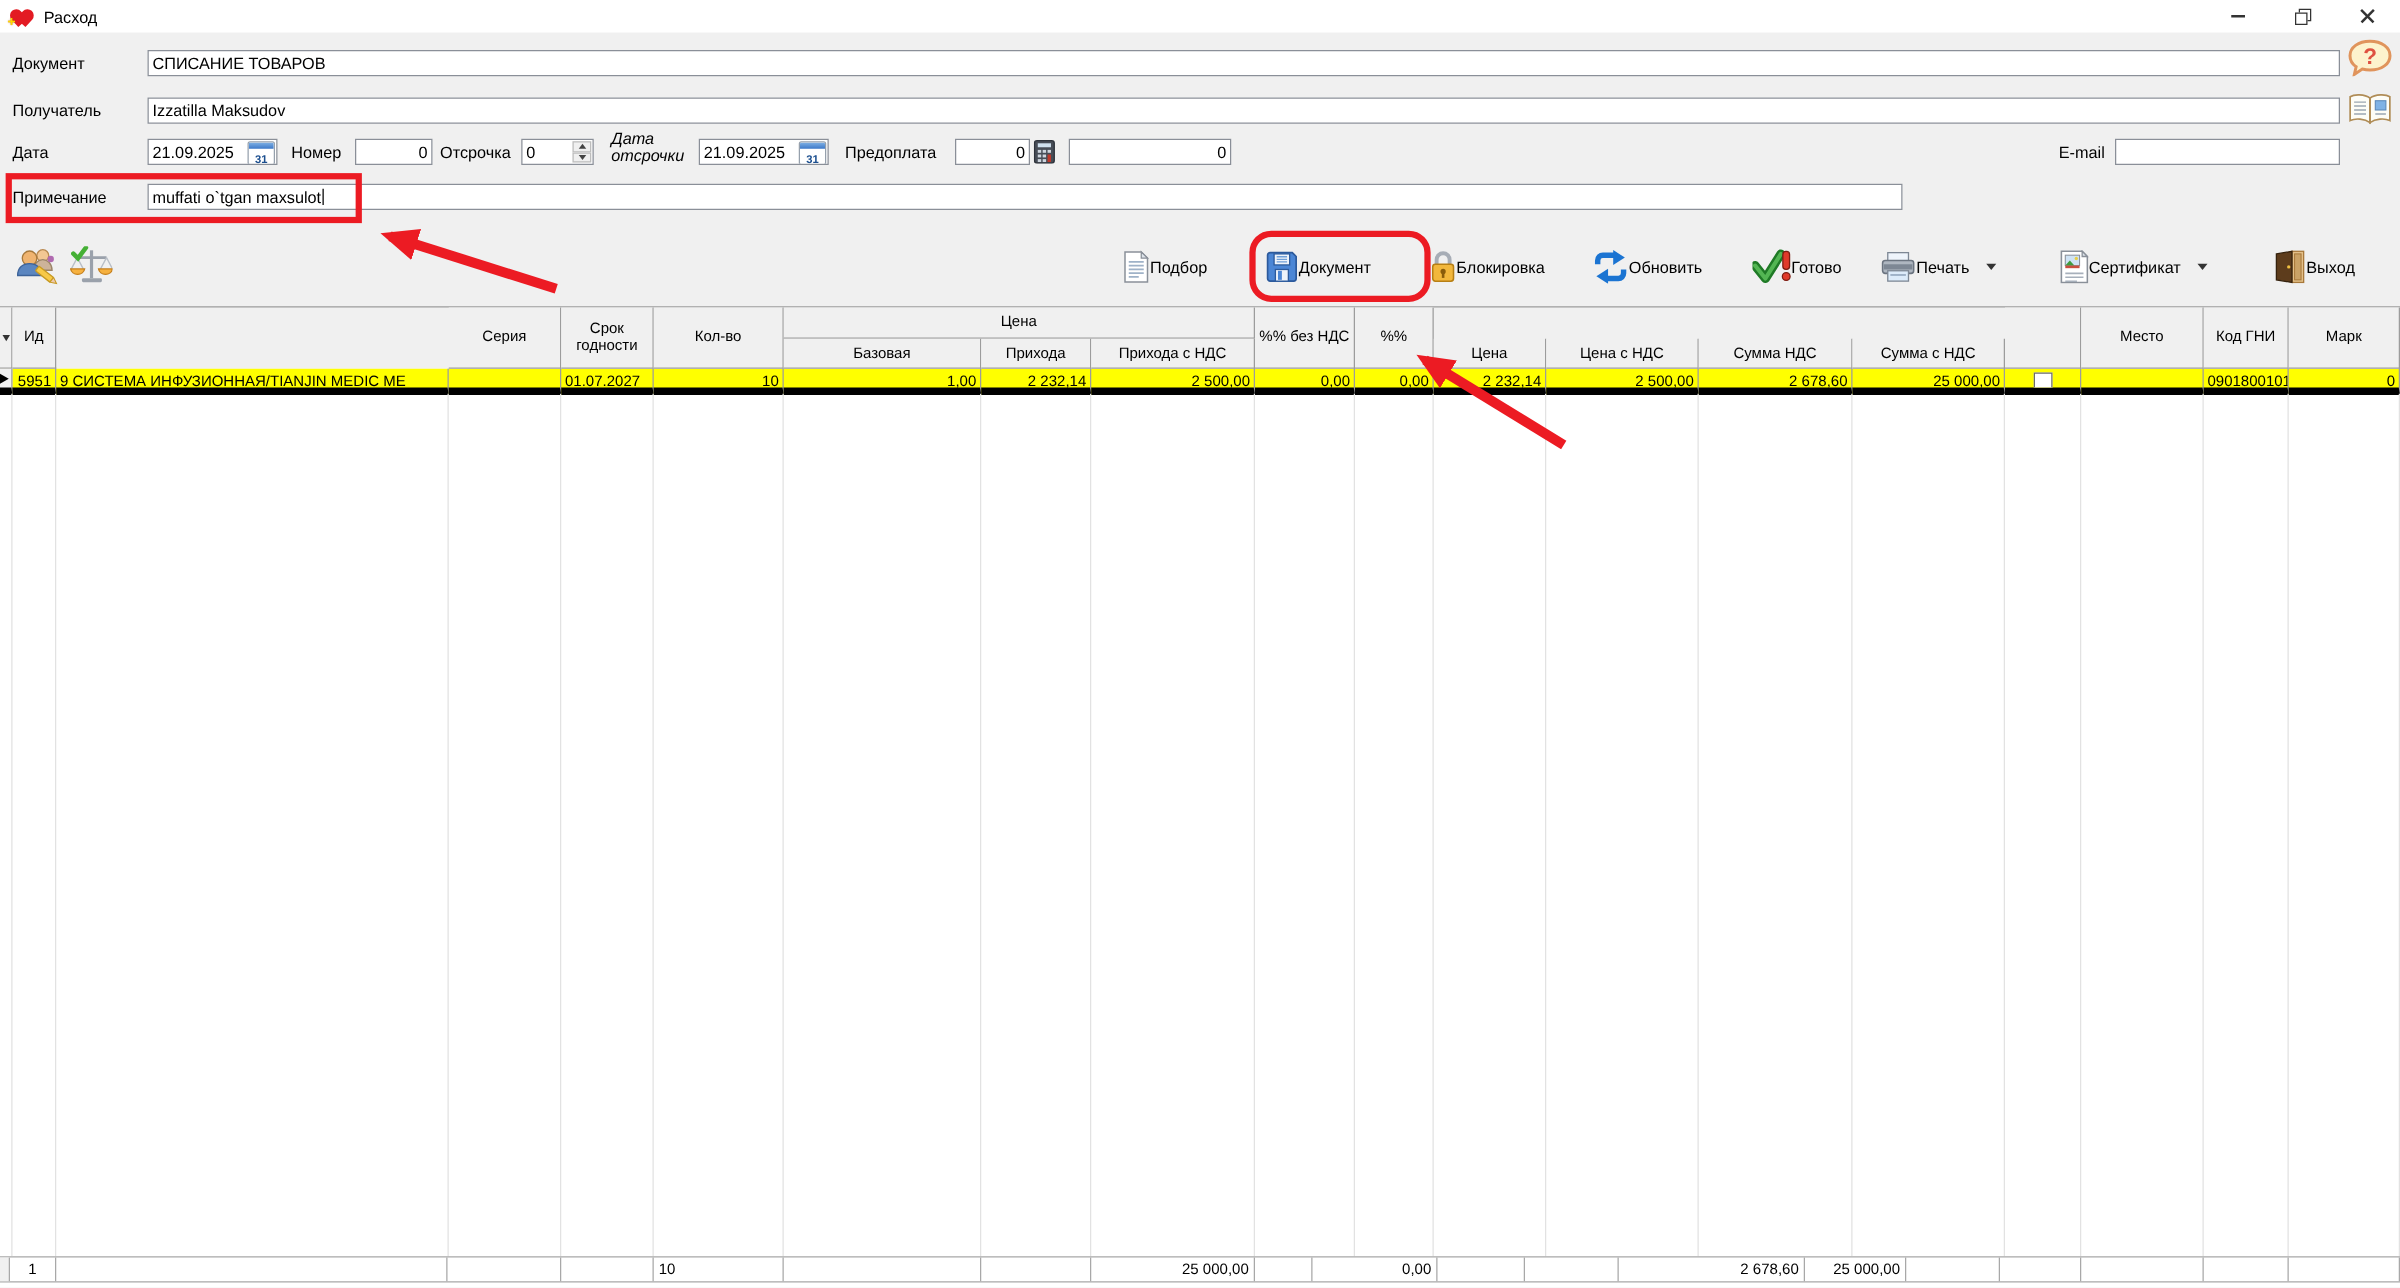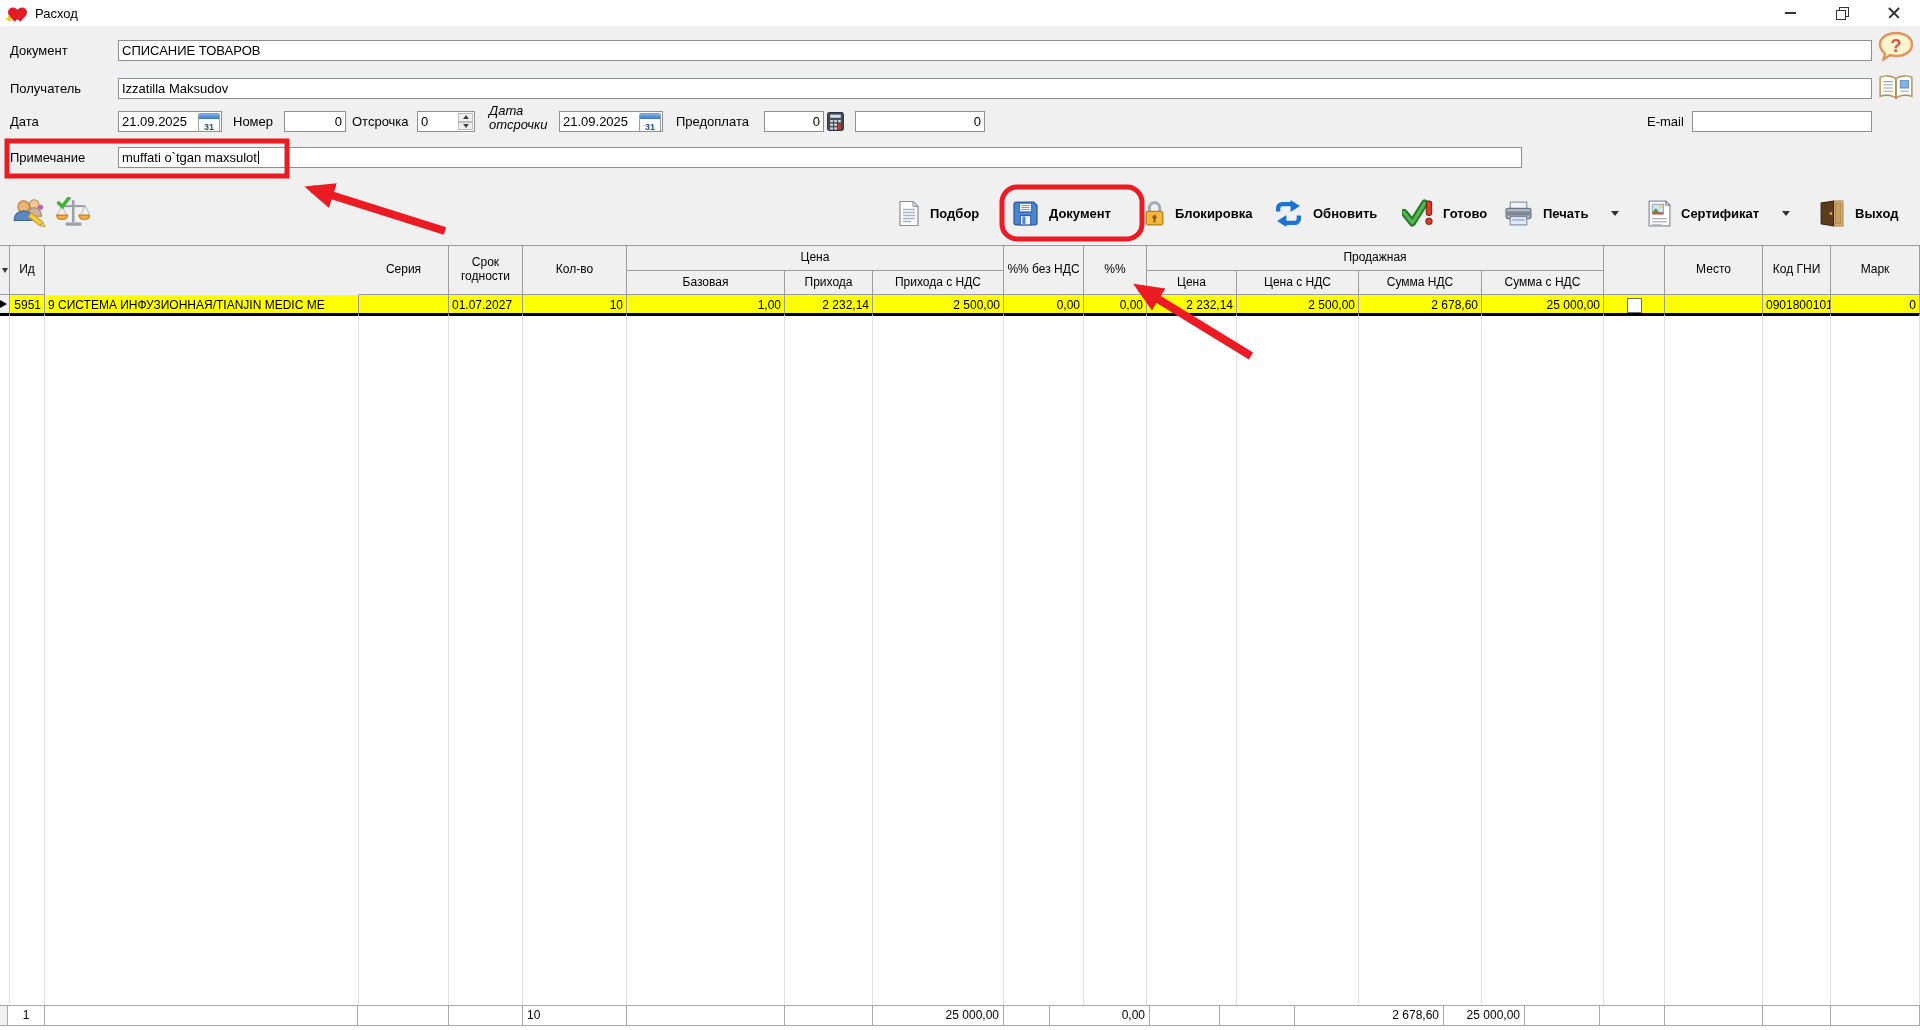--- a/index.html
+++ b/index.html
@@ -38,33 +38,33 @@
   .calbtn{position:absolute;top:1px;right:1px;width:20px;height:17px;border:1px solid #96a0ac;background:#fff;border-radius:2px;overflow:hidden;}
   .calbar{position:absolute;top:0;left:0;right:0;height:5px;background:linear-gradient(#7fb0e4,#3c78c8);}
   .cal31{position:absolute;bottom:-2px;left:0;right:0;text-align:center;font-size:9px;font-weight:bold;color:#1c4f8f;line-height:12px;}
   .spin{position:absolute;right:1px;top:1px;width:15px;height:17px;display:flex;flex-direction:column;}
   .sp{flex:1;background:#f0f0f0;border:1px solid #bdbdbd;display:flex;align-items:center;justify-content:center;}
   .sp.up::after{content:"";border:3px solid transparent;border-bottom:4px solid #444;margin-top:-3px;}
   .sp.dn::after{content:"";border:3px solid transparent;border-top:4px solid #444;margin-bottom:-3px;}
   .calcbtn{position:absolute;left:827px;top:112px;width:17px;height:19px;}
   .side-icon{position:absolute;cursor:pointer;}
   
-  .tb{position:absolute;top:190px;height:46px;display:flex;align-items:center;gap:10px;font-size:13px;white-space:nowrap;font-weight:bold;}
+  .tb{position:absolute;top:190px;height:46px;display:flex;align-items:center;gap:0;font-size:13px;white-space:nowrap;}
   .tb .dd{width:0;height:0;border:4px solid transparent;border-top:5px solid #333;margin-left:13px;margin-top:4px;}
   .tool-ico{position:absolute;top:197px;}
   
   .table{position:absolute;left:0;top:245px;width:1920px;height:785px;background:#fff;}
   .tgrid{display:grid;grid-template-columns:10px 35px 314px 90px 74px 104px 158px 88px 131px 80px 63px 90px 122px 123px 122px 61px 98px 68px 89px;}
   .thead{border-top:1px solid #9c9c9c;grid-template-rows:25px 24px;background:#f0f0f0;}
   .hc{border-right:1px solid #9c9c9c;border-bottom:1px solid #9c9c9c;background:#f0f0f0;
       display:flex;align-items:center;justify-content:center;text-align:center;
       font-size:12px;line-height:1.15;padding:0 2px;overflow:hidden;}
   .tri-down{width:0;height:0;border:3.5px solid transparent;border-top:5px solid #333;margin-top:4px;}
   .trow{height:21px;background:#ffff00;}
-  .dc{border-right:1px solid #9c9c9c;border-bottom:3px solid #000000;font-size:12px;line-height:20px;
+  .dc{border-right:1px solid #9c9c9c;border-bottom:6px solid #000000;font-size:12px;line-height:20px;
       padding:0 3px;white-space:nowrap;overflow:hidden;box-sizing:border-box;}
   .dc.numc{text-align:right;}
   .dc.markc{background:#f0f0f0;padding:0;display:flex;align-items:center;justify-content:center;}
   .tri-right{width:0;height:0;border:4.5px solid transparent;border-left:7px solid #000;margin-left:2px;}
   .checkbox{width:13px;height:13px;background:#fff;border:1px solid #6b6b6b;margin:3px auto 0 auto;}
   .tempty{position:absolute;left:0;top:70px;right:0;bottom:23px;}
   .ec{border-right:1px solid #e2e2e2;}
   .tfoot{position:absolute;left:0;bottom:4px;height:19px;display:grid;border-top:1px solid #a8a8a8;border-bottom:1px solid #a8a8a8;background:#fff;
      grid-template-columns:8px 37px 313px 91px 74px 104px 158px 88px 131px 46px 100px 70px 75px 149px 81px 75px 65px 98px 68px 89px;}
   .fc{border-right:1px solid #a8a8a8;font-size:12px;line-height:18px;padding:0 4px;white-space:nowrap;overflow:hidden;box-sizing:border-box;}
@@ -310,21 +310,20 @@
     <div class="hc" style="grid-column:2;grid-row:1/3">Ид</div>
     <div class="hc" style="grid-column:4;grid-row:1/3">Серия</div>
     <div class="hc" style="grid-column:5;grid-row:1/3">Срок годности</div>
     <div class="hc" style="grid-column:6;grid-row:1/3">Кол-во</div>
     <div class="hc" style="grid-column:7/10;grid-row:1">Цена</div>
     <div class="hc" style="grid-column:7;grid-row:2">Базовая</div>
     <div class="hc" style="grid-column:8;grid-row:2">Прихода</div>
     <div class="hc" style="grid-column:9;grid-row:2">Прихода с НДС</div>
     <div class="hc" style="grid-column:10;grid-row:1/3">%% без НДС</div>
     <div class="hc" style="grid-column:11;grid-row:1/3">%%</div>
-    <div class="hc" style="grid-column:12/16;grid-row:1">Продажная</div>
     <div class="hc" style="grid-column:12;grid-row:2">Цена</div>
     <div class="hc" style="grid-column:13;grid-row:2">Цена с НДС</div>
     <div class="hc" style="grid-column:14;grid-row:2">Сумма НДС</div>
     <div class="hc" style="grid-column:15;grid-row:2">Сумма с НДС</div>
     <div class="hc" style="grid-column:16;grid-row:1/3"></div>
     <div class="hc" style="grid-column:17;grid-row:1/3">Место</div>
     <div class="hc" style="grid-column:18;grid-row:1/3">Код ГНИ</div>
     <div class="hc" style="grid-column:19;grid-row:1/3">Марк</div>
   </div>
 

